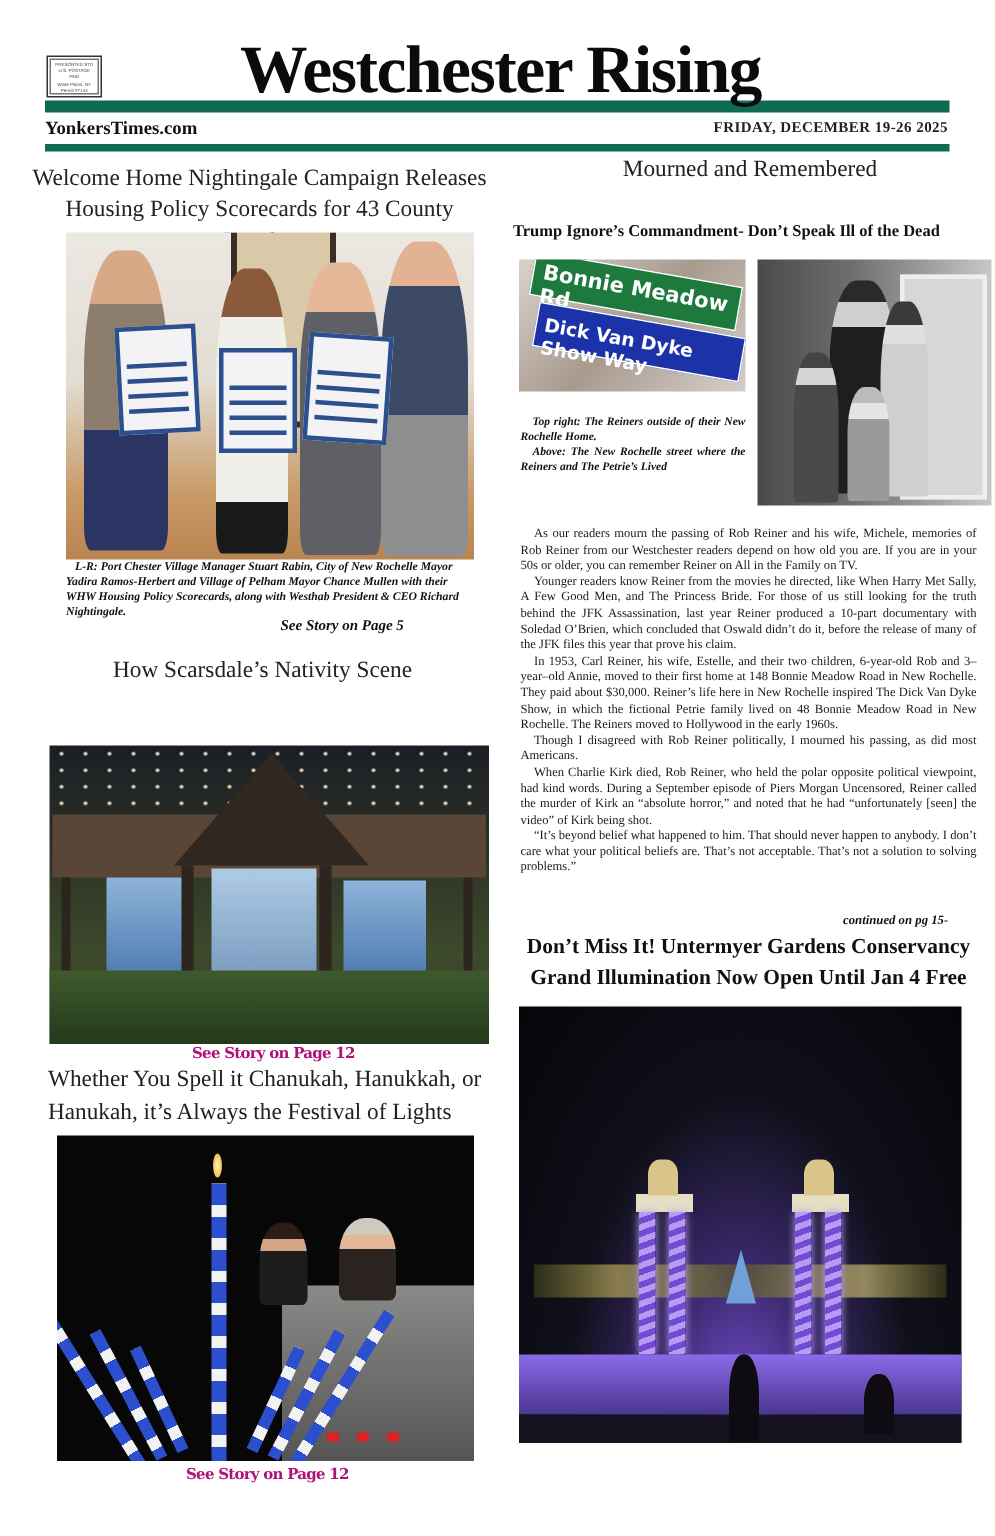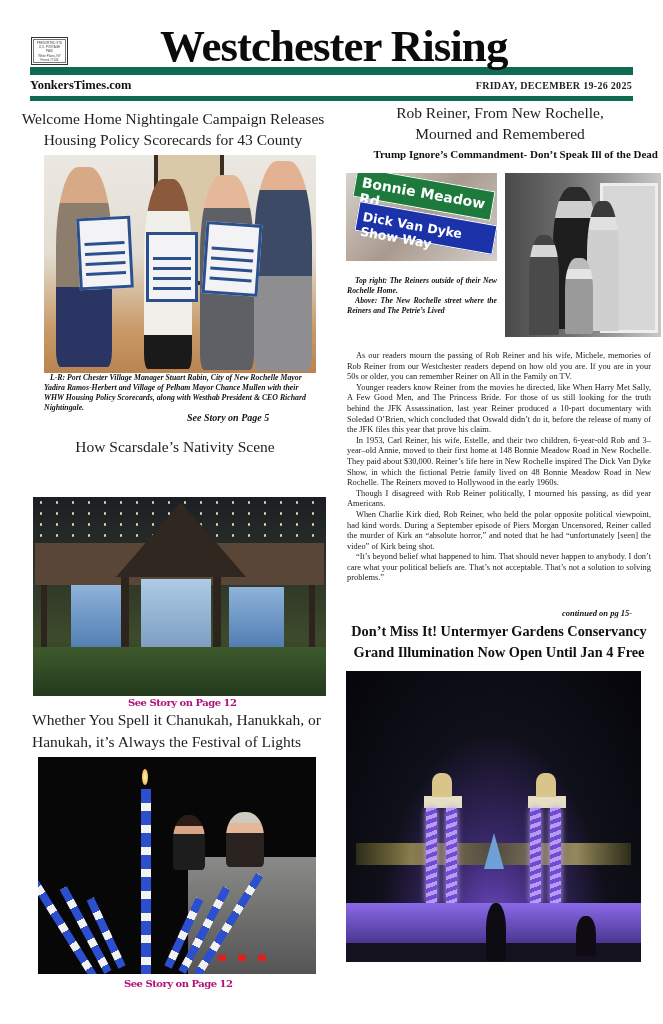--- a/index.html
+++ b/index.html
@@ -15,21 +15,21 @@
     .green-bar { background: #0f6a52; }
     .bar1 { left: 30px; top: 67px; width: 603px; height: 8px; }
     .site { left: 30px; top: 78px; font-size: 12.5px; font-weight: bold; color: #111; }
     .dateline { right: 31px; top: 80px; font-size: 10px; font-weight: bold; letter-spacing: 0.3px; color: #222; margin-left: 14px; }
     .bar2 { left: 30px; top: 96px; width: 603px; height: 5px; }
 
     
     .hl-serif { font-family: "Liberation Serif", serif; font-weight: normal; text-align: center; color: #222; }
     .hl-left1 { left: 18px; top: 108px; width: 310px; font-size: 15.5px; line-height: 21px; }
     .hl-right1 { left: 350px; top: 102px; width: 300px; font-size: 15.5px; line-height: 21px; }
-    .subhl-right1 { left: 342px; top: 148px; width: 316px; font-size: 11px; font-weight: bold; text-align: right; color: #111; }
+    .subhl-right1 { left: 342px; top: 148px; width: 316px; font-size: 11px; font-weight: bold; text-align: left; color: #111; }
 
     
     .photo { overflow: hidden; }
     .photo-housing { left: 44px; top: 155px; width: 272px; height: 218px;
       background: linear-gradient(180deg, #ece8e2 0%, #e3ddd3 45%, #c89a67 80%, #b98450 100%); }
     .person { position: absolute; border-radius: 40% 40% 8% 8%; }
     .board { position: absolute; background: #f3f3f5; border: 3px solid #2c4f8e; }
     .board .stripe { position: absolute; left: 8%; width: 84%; height: 3px; background: #2c4f8e; }
 
     .photo-sign { left: 346px; top: 173px; width: 151px; height: 88px;
@@ -174,21 +174,20 @@
   <div class="men-bar" style="left:66px;top:120px;width:8px;height:95px;transform:rotate(-28deg);transform-origin:bottom;"></div>
   <div class="men-bar" style="left:80px;top:135px;width:8px;height:75px;transform:rotate(-25deg);transform-origin:bottom;"></div>
   <div class="men-bar" style="left:126px;top:135px;width:8px;height:75px;transform:rotate(25deg);transform-origin:bottom;"></div>
   <div class="men-bar" style="left:140px;top:120px;width:8px;height:95px;transform:rotate(28deg);transform-origin:bottom;"></div>
   <div class="men-bar" style="left:154px;top:100px;width:8px;height:120px;transform:rotate(32deg);transform-origin:bottom;"></div>
 </div>
 
 <div class="abs see-p12b">See Story on Page 12</div>
 
 <div class="abs hl-serif hl-right1">
-  <div>Rob Reiner, From New Rochelle,</div>
   <div>Mourned and Remembered</div>
 </div>
 <div class="abs subhl-right1">Trump Ignore’s Commandment- Don’t Speak Ill of the Dead</div>
 
 <div class="abs photo photo-sign">
   <div class="sign-green">Bonnie Meadow Rd</div>
   <div class="sign-blue">Dick Van Dyke Show Way</div>
 </div>
 
 <div class="abs photo photo-reiners">
@@ -201,21 +200,21 @@
 
 <div class="abs caption-right">
   <p>Top right: The Reiners outside of their New Rochelle Home.</p>
   <p>Above: The New Rochelle street where the Reiners and The Petrie’s Lived</p>
 </div>
 
 <div class="abs article">
   <p>As our readers mourn the passing of Rob Reiner and his wife, Michele, memories of Rob Reiner from our Westchester readers depend on how old you are. If you are in your 50s or older, you can remember Reiner on All in the Family on TV.</p>
   <p>Younger readers know Reiner from the movies he directed, like When Harry Met Sally, A Few Good Men, and The Princess Bride. For those of us still looking for the truth behind the JFK Assassination, last year Reiner produced a 10-part documentary with Soledad O’Brien, which concluded that Oswald didn’t do it, before the release of many of the JFK files this year that prove his claim.</p>
   <p>In 1953, Carl Reiner, his wife, Estelle, and their two children, 6-year-old Rob and 3–year–old Annie, moved to their first home at 148 Bonnie Meadow Road in New Rochelle. They paid about $30,000. Reiner’s life here in New Rochelle inspired The Dick Van Dyke Show, in which the fictional Petrie family lived on 48 Bonnie Meadow Road in New Rochelle. The Reiners moved to Hollywood in the early 1960s.</p>
-  <p>Though I disagreed with Rob Reiner politically, I mourned his passing, as did year Americans.</p>
+  <p>Though I disagreed with Rob Reiner politically, I mourned his passing, as did most Americans.</p>
   <p>When Charlie Kirk died, Rob Reiner, who held the polar opposite political viewpoint, had kind words. During a September episode of Piers Morgan Uncensored, Reiner called the murder of Kirk an “absolute horror,” and noted that he had “unfortunately [seen] the video” of Kirk being shot.</p>
   <p>“It’s beyond belief what happened to him. That should never happen to anybody. I don’t care what your political beliefs are. That’s not acceptable. That’s not a solution to solving problems.”</p>
 </div>
 <div class="abs continued">continued on pg 15-</div>
 
 <div class="abs hl-right2">
   <div>Don’t Miss It! Untermyer Gardens Conservancy</div>
   <div>Grand Illumination  Now Open Until Jan 4 Free</div>
 </div>
 

